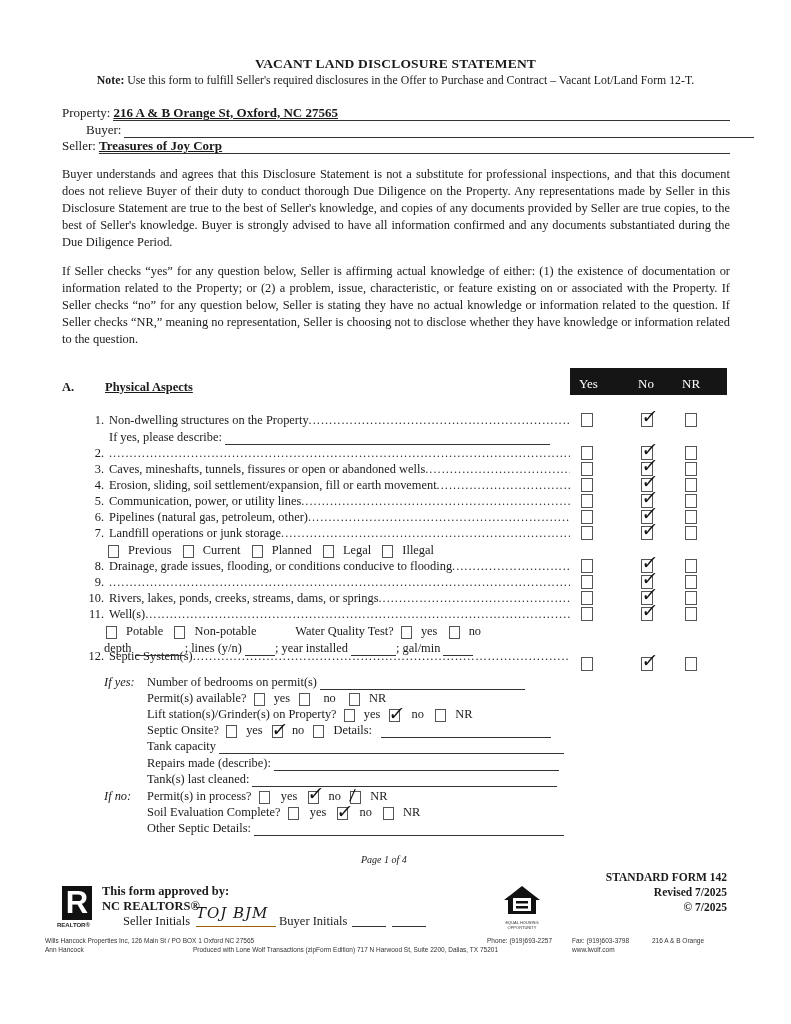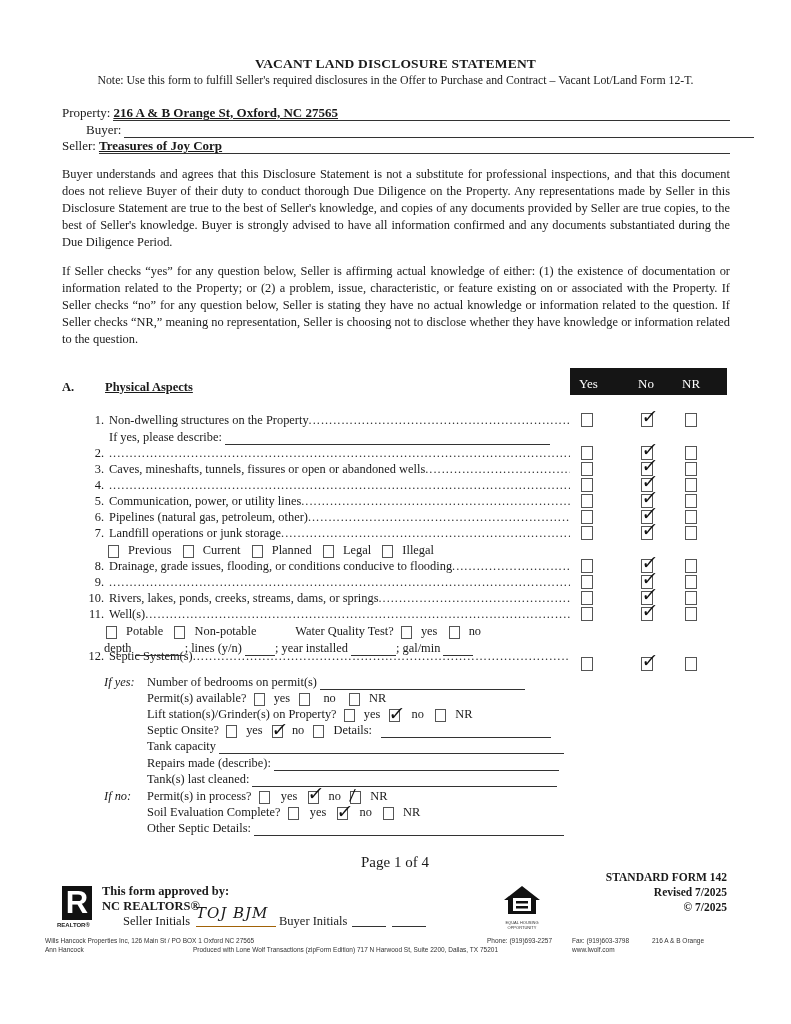--- a/index.html
+++ b/index.html
@@ -1,21 +1,21 @@
 <!DOCTYPE html>
 <html><head>
 <meta charset="utf-8">
 <style>
   html, body { margin:0; padding:0; background:#fff; }
   body { width:791px; height:1024px; position:relative; overflow:hidden;
          font-family:"Liberation Serif", "DejaVu Serif", serif; color:#1a1a1a; }
   .abs { position:absolute; }
   .title { left:0; width:791px; top:56px; text-align:center; font-weight:bold; font-size:13.5px; letter-spacing:0.2px; }
   .note { left:0; width:791px; top:73px; text-align:center; font-size:11.8px; }
-  .note b { font-weight:normal; }
+  .note b { font-weight:bold; }
   .fieldrow { left:62px; width:668px; font-size:13px; display:flex; align-items:flex-end; height:17px; }
   .fieldrow .lbl { white-space:nowrap; }
   .fieldrow .val { flex:1; border-bottom:1px solid #333; margin-left:3px; height:15px; font-weight:bold; text-decoration:underline; white-space:nowrap; line-height:15px; }
   .para { left:62px; width:668px; font-size:12.4px; line-height:17px; text-align:justify; }
   .sec-letter { left:62px; top:380px; font-weight:bold; font-size:12.5px; }
   .sec-title { left:105px; top:380px; font-weight:bold; font-size:12.5px; text-decoration:underline; }
   .hdrbar { left:570px; top:368px; width:157px; height:27px; background:#151515; }
   .hdrlbl { top:376px; color:#fff; font-size:13px; }
   .q { left:80px; width:490px; font-size:12.4px; height:16px; line-height:16px; display:flex; white-space:nowrap; overflow:hidden; }
   .q .num { width:24px; text-align:right; padding-right:5px; flex:none; }
@@ -86,20 +86,21 @@
       <span class="txt">Caves, mineshafts, tunnels, fissures or open or abandoned wells </span>
       <span class="dots"></span>
     </div>
     <div class="abs cb" style="left: 581px; top: 462px;"></div>
     <div class="abs cb" style="left: 641px; top: 462px;">
       <span class="abs check" style="left: 0px; top: -5px;">✓</span>
     </div>
     <div class="abs cb" style="left: 685px; top: 462px;"></div>
     <div class="abs q" style="top: 477px;">
       <span class="num">4.</span>
+      <span class="txt">Erosion, sliding, soil settlement/expansion, fill or earth movement </span>
       <span class="dots"></span>
     </div>
     <div class="abs cb" style="left: 581px; top: 478px;"></div>
     <div class="abs cb" style="left: 641px; top: 478px;">
       <span class="abs check" style="left: 0px; top: -5px;">✓</span>
     </div>
     <div class="abs cb" style="left: 685px; top: 478px;"></div>
     <div class="abs q" style="top: 493px;">
       <span class="num">5.</span>
       <span class="txt">Communication, power, or utility lines</span>
@@ -280,21 +281,21 @@
   <span class="box" style="position:relative;"><span class="check" style="position:absolute;left:-1px;top:-4px;">✓</span></span>
   <span style="margin:0 8px;">no</span>
   <span class="box"></span>
   <span style="margin:0 6px;">NR</span>
 </div>
 <div class="abs sub" style="left:147px; top:820px;">
   <span>Other Septic Details:</span>
   <span class="uline" style="width:310px;"></span>
 </div>
 
-<div class="abs" style="left:361px; top:854px; font-size:15px;">Page 1 of 4</div>
+<div class="abs" style="left:361px; top:854px; font-size:10px;font-style:italic;">Page 1 of 4</div>
 
 <div class="abs realtor-logo">
     <span>R</span>
   </div>
 <div class="abs" style="left:57px; top:922px; font-family:'Liberation Sans',sans-serif; font-size:6px; font-weight:bold;">REALTOR®</div>
 <div class="abs" style="left:102px; top:884px; font-weight:bold; font-size:12.5px;">This form approved by:</div>
 <div class="abs" style="left:102px; top:899px; font-weight:bold; font-size:12.5px;">NC REALTORS®</div>
 <div class="abs" style="left:123px; top:914px; font-size:12.5px;">Seller Initials</div>
 <div class="abs" style="left:196px; top:904px; width:80px; border-bottom:1px solid #a16207; height:22px; font-family:'DejaVu Serif',serif; font-style:italic; font-size:15px; letter-spacing:1px;">TOJ  BJM</div>
 <div class="abs" style="left:279px; top:914px; font-size:12.5px;">Buyer Initials</div>

